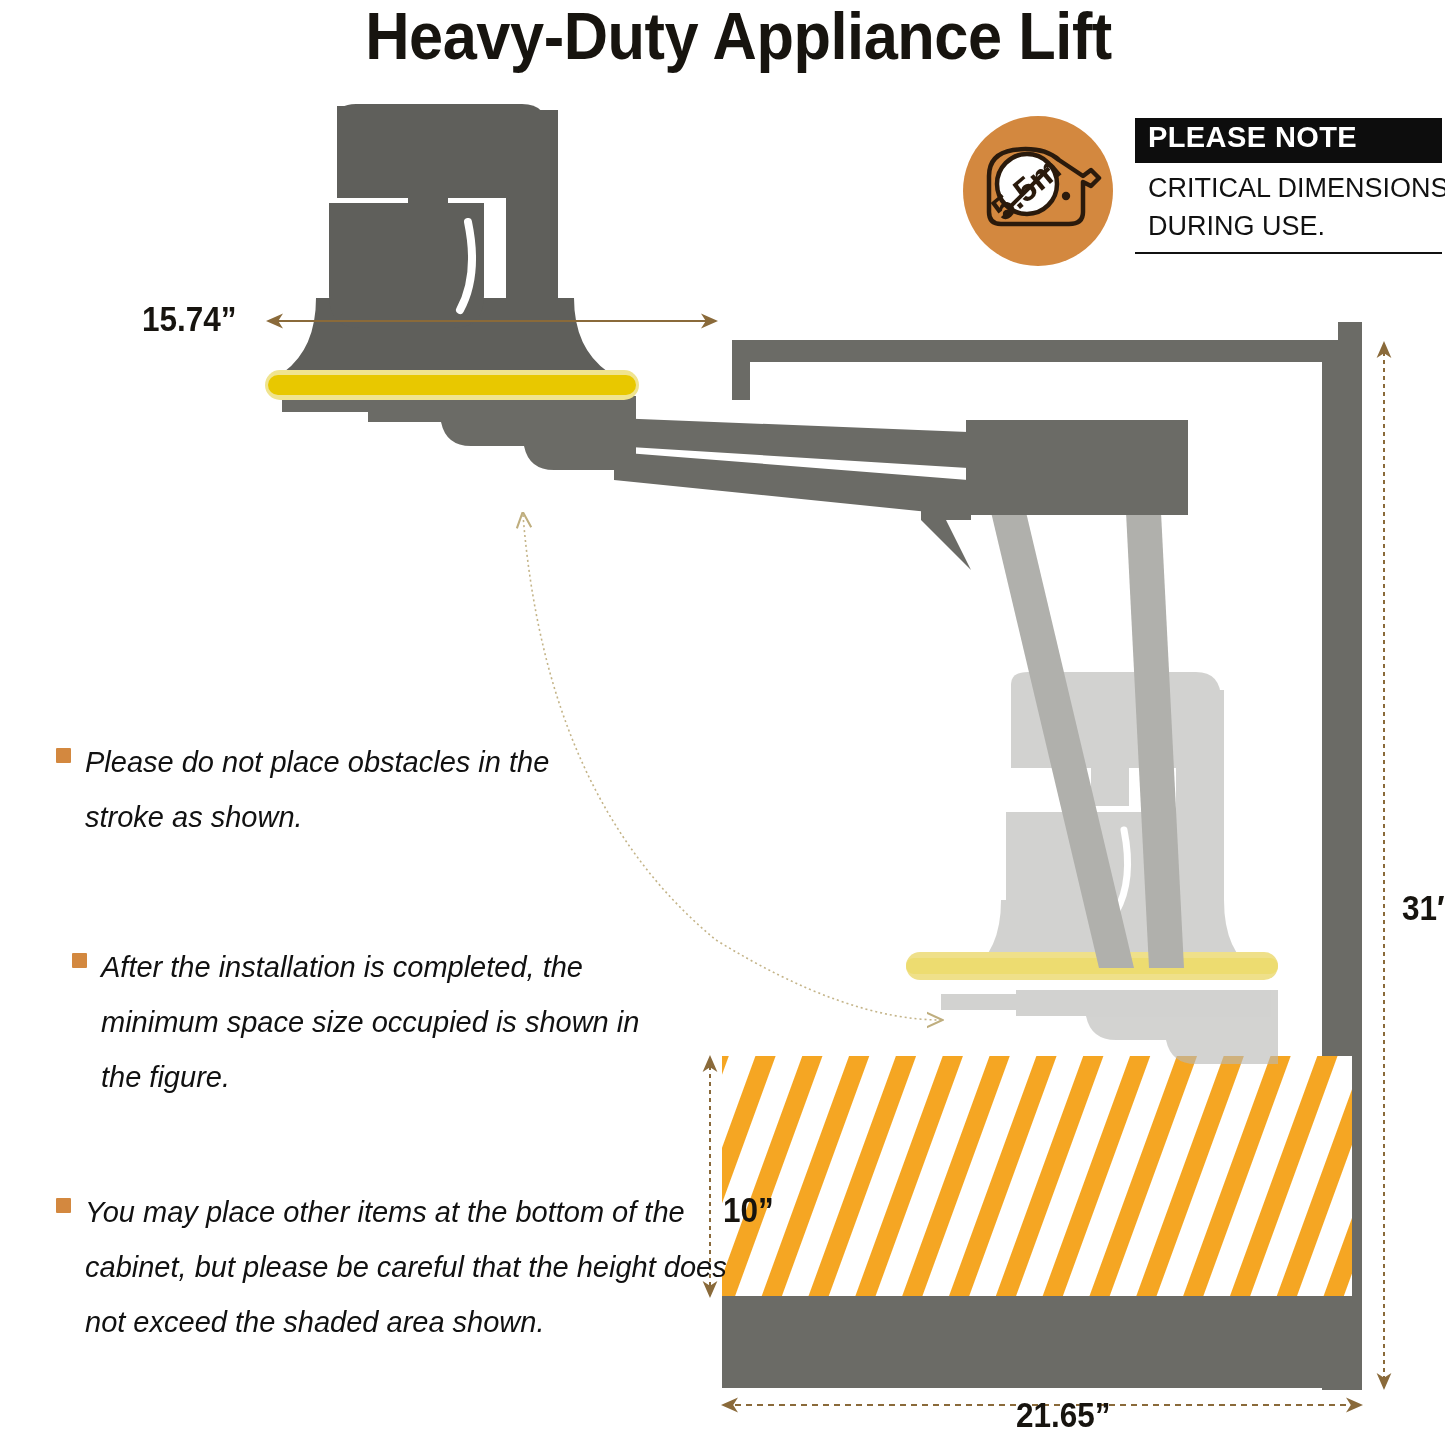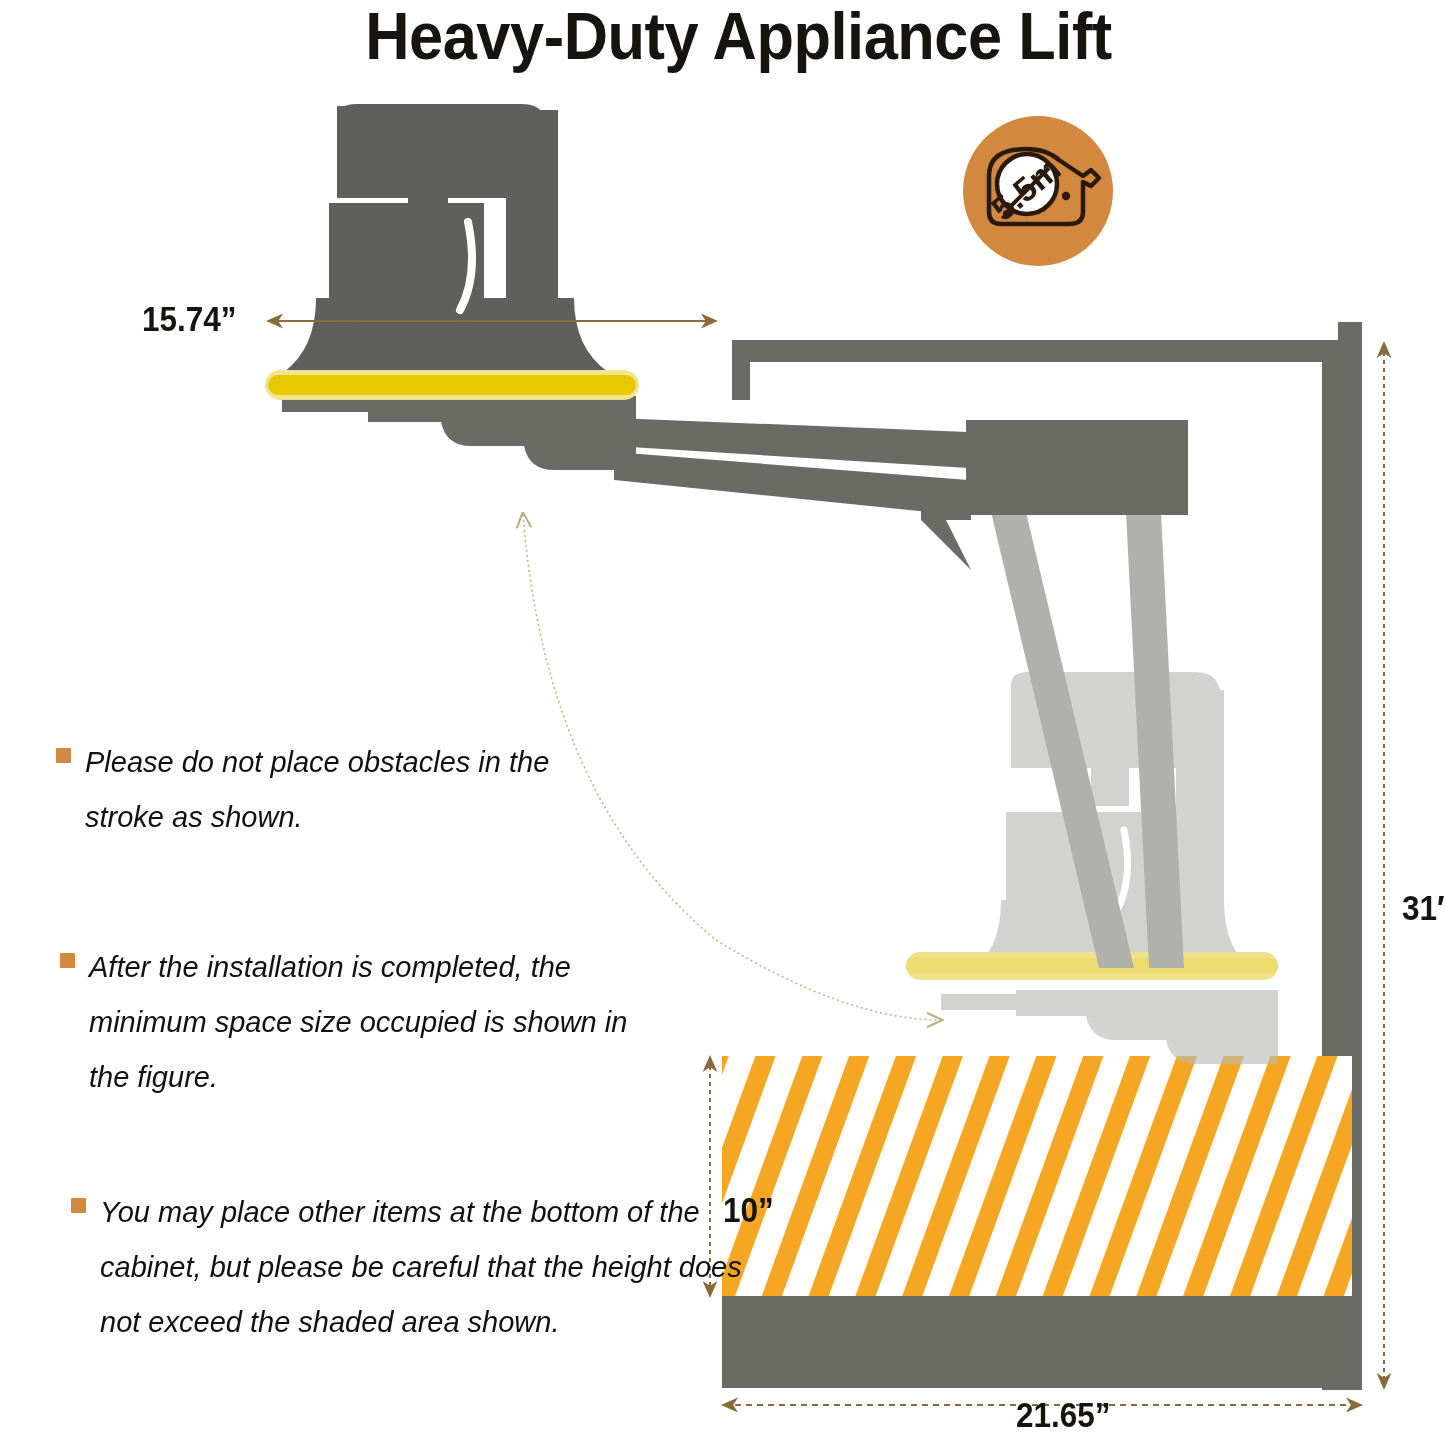--- a/index.html
+++ b/index.html
@@ -60,22 +60,22 @@
   .dim-1574{left:126px;top:299px;font-size:35px;}
   .dim-31{left:1386px;top:888px;font-size:35px;}
   .dim-10{left:707px;top:1190px;font-size:35px;}
   .dim-2165{left:1000px;top:1395px;font-size:35px;}
 
   
   .bullets{position:absolute;left:0;top:735px;width:700px;}
   .bullet{position:relative;display:flex;align-items:flex-start;padding-left:32px;}
   .bullet + .bullet{margin-top:0;}
   .b1{position:absolute;left:0;top:0;}
-  .b2{position:absolute;left:4px;top:205px;justify-content:space-between;}
-  .b3{position:absolute;left:15px;top:450px;}
+  .b2{position:absolute;left:16px;top:205px;justify-content:space-between;}
+  .b3{position:absolute;left:0;top:450px;}
   .bsq{
     flex:0 0 auto;
     width:15px;height:15px;background:#d3883f;
     margin-top:13px;margin-right:14px;margin-left:8px;
     border-radius:1px;
   }
   .btext{
     font-size:29px;font-style:italic;line-height:1.90;
     color:#111;width:auto;
   }
@@ -223,20 +223,27 @@
       <g stroke="#2a1a0c" stroke-width="4.5" fill="none" stroke-linejoin="round">
         <path d="M18,52 Q18,30 42,26 Q72,22 88,36 L112,52 L120,46 L128,54 L120,62 L112,58 L112,88
                  Q112,100 98,100 L30,100 Q18,100 18,88 Z" fill="#d3883f"></path>
         <circle cx="56" cy="60" r="30" fill="#ffffff"></circle>
         <circle cx="95" cy="72" r="4.2" fill="#2a1a0c" stroke="none"></circle>
         <circle cx="36" cy="90" r="4.2" fill="#2a1a0c" stroke="none"></circle>
         <line x1="38" y1="84" x2="78" y2="44" stroke-width="4"></line>
       </g>
       <text x="56" y="76" font-family="Liberation Sans, sans-serif" font-size="34" font-weight="700" fill="#2a1a0c" text-anchor="middle" transform="rotate(-40 56 66)">5.5m</text>
     </svg>
+    <div class="note-box">
+      <div class="note-head">PLEASE NOTE</div>
+      <div class="note-body">
+        <div>CRITICAL DIMENSIONS</div>
+        <div>DURING USE.</div>
+      </div>
+    </div>
   </div>
 
   <div class="dim dim-1574">15.74”</div>
   <div class="dim dim-31">31″</div>
   <div class="dim dim-10">10”</div>
   <div class="dim dim-2165">21.65”</div>
 
   <div class="bullets">
     <div class="bullet b1">
       <div class="bsq"></div>

